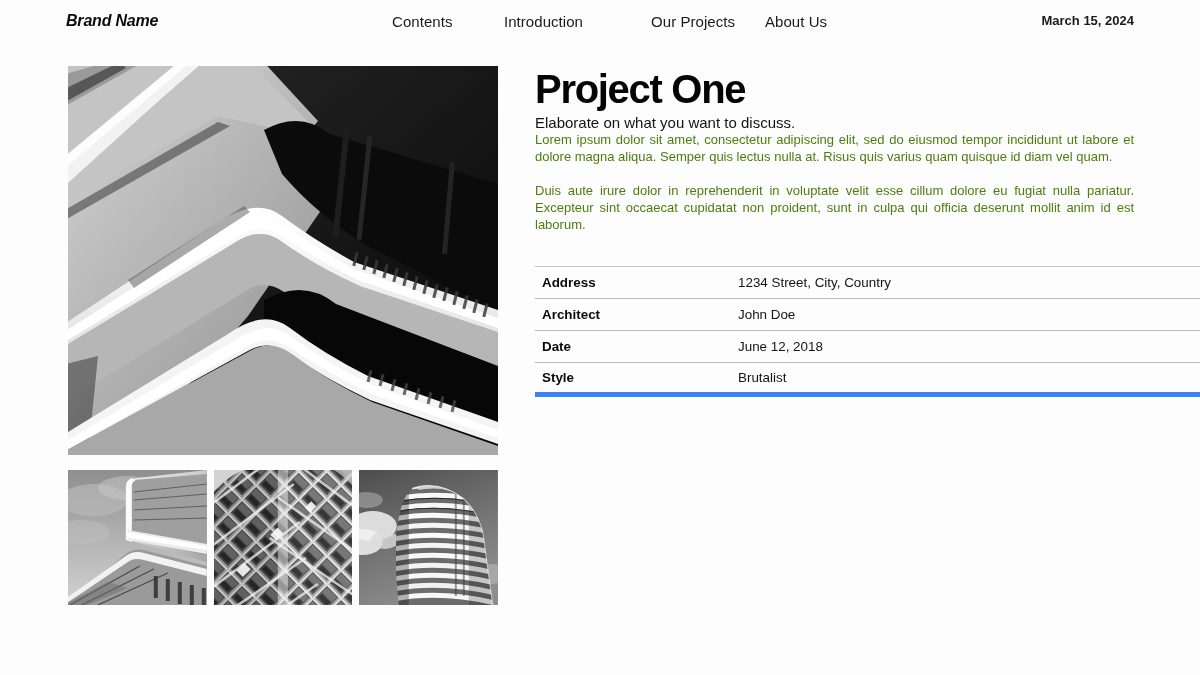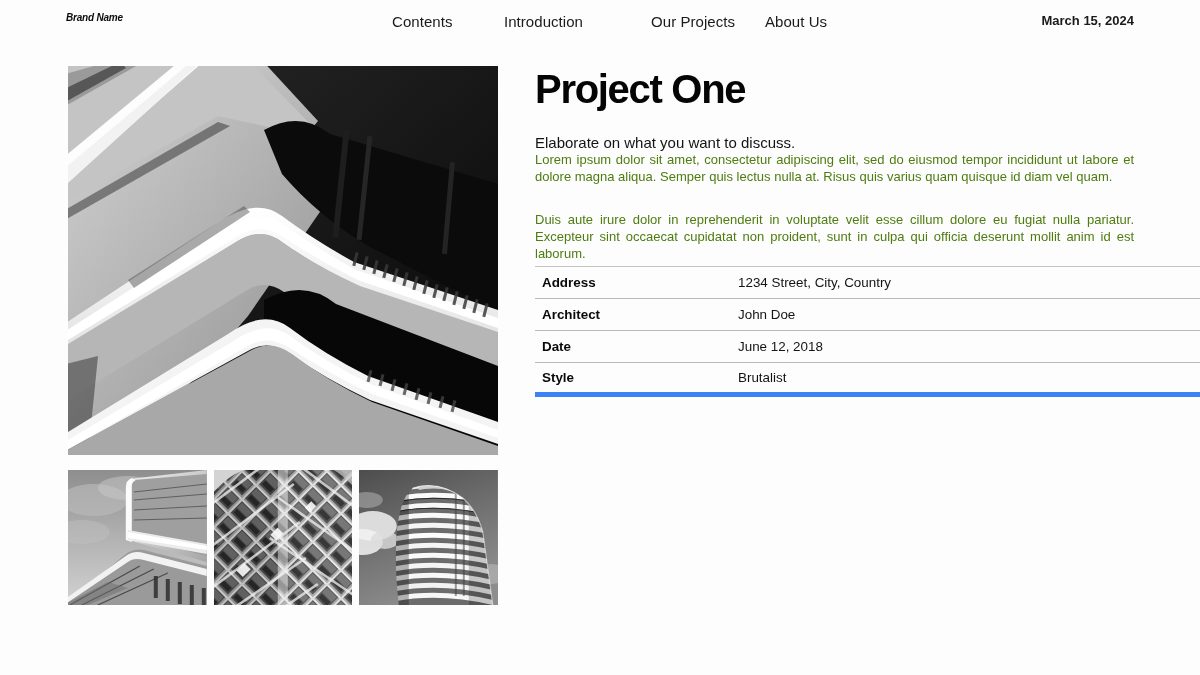--- a/index.html
+++ b/index.html
@@ -32,21 +32,21 @@
     width: 1200px;
     height: 41px;
     display: flex;
     align-items: center;
   }
 
   .brand {
     position: absolute;
     left: 66px;
     top: 12px;
-    font-size: 10px;
+    font-size: 16px;
     font-weight: bold;
     font-style: italic;
     letter-spacing: -0.2px;
     color: #0c0c0c;
     white-space: nowrap;
   }
 
   .main-nav {
     position: absolute;
     left: 392px;
@@ -121,38 +121,38 @@
     top: 66px;
     width: 599px;
   }
 
   .project-title {
     font-size: 40px;
     line-height: 46px;
     font-weight: bold;
     letter-spacing: -1.3px;
     color: #050505;
-    margin-bottom: 22px;
+    margin-bottom: 2px;
   }
 
   .lead-line {
     font-size: 15px;
     line-height: 17px;
     color: #141414;
     margin-bottom: 0px;
   }
 
   .body-para {
     font-size: 13px;
     line-height: 17px;
     color: #4d7c0f;
     text-align: justify;
   }
 
-  .body-para.spaced { margin-top: 26px; }
+  .body-para.spaced { margin-top: 17px; }
 
   
   .details-table {
     position: absolute;
     left: 535px;
     top: 266px;
     width: 700px;
     border-collapse: collapse;
     table-layout: fixed;
   }

